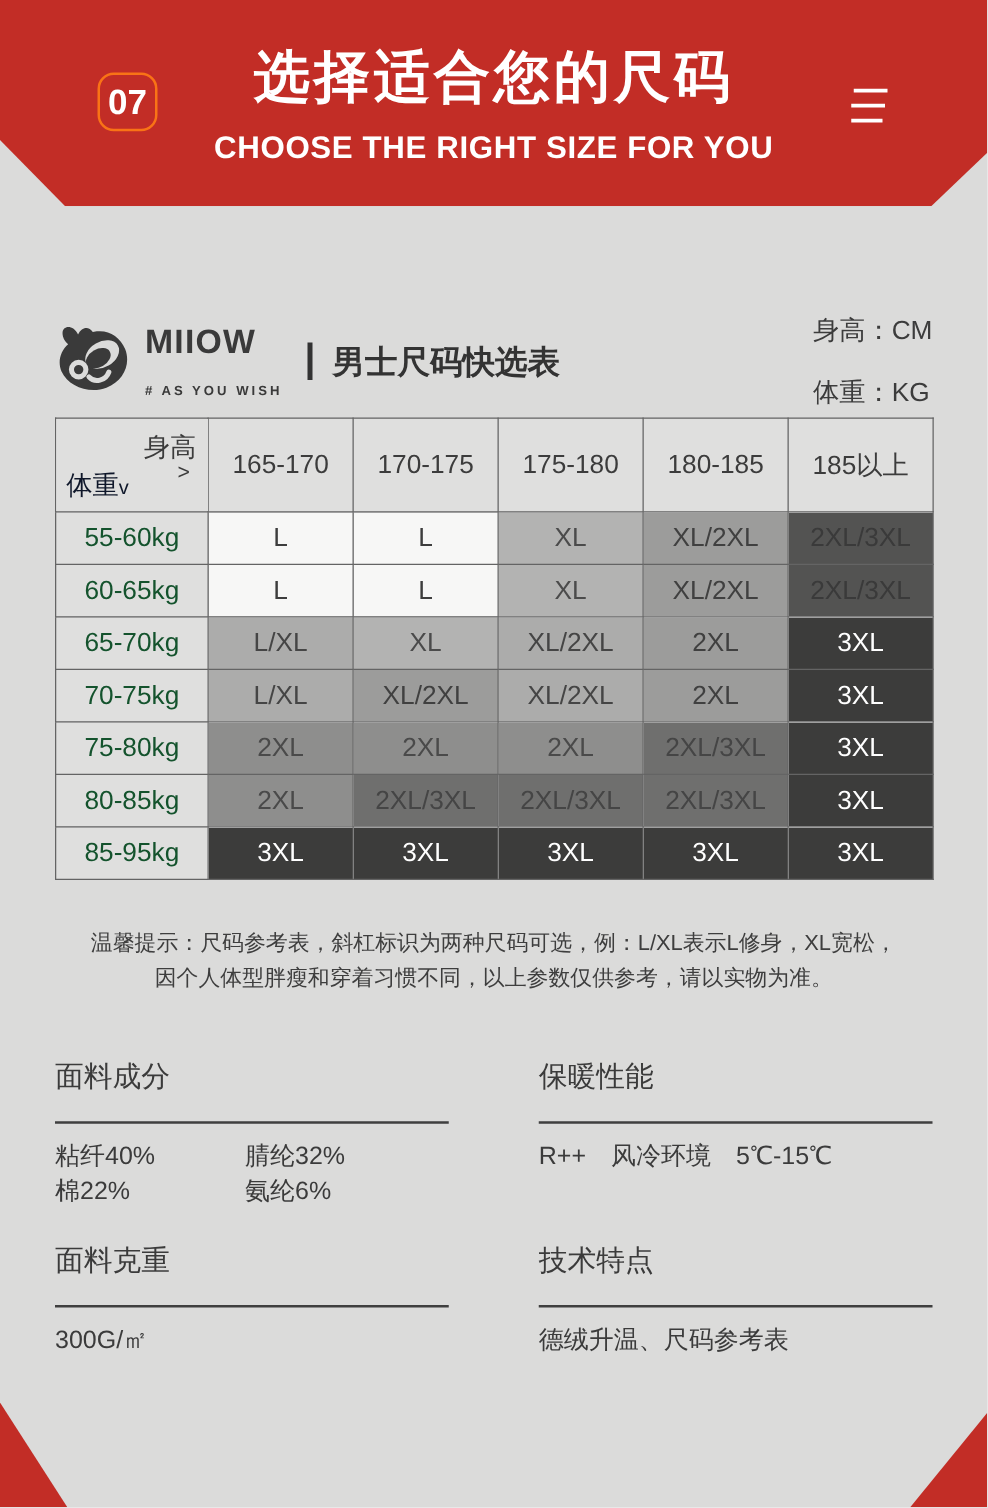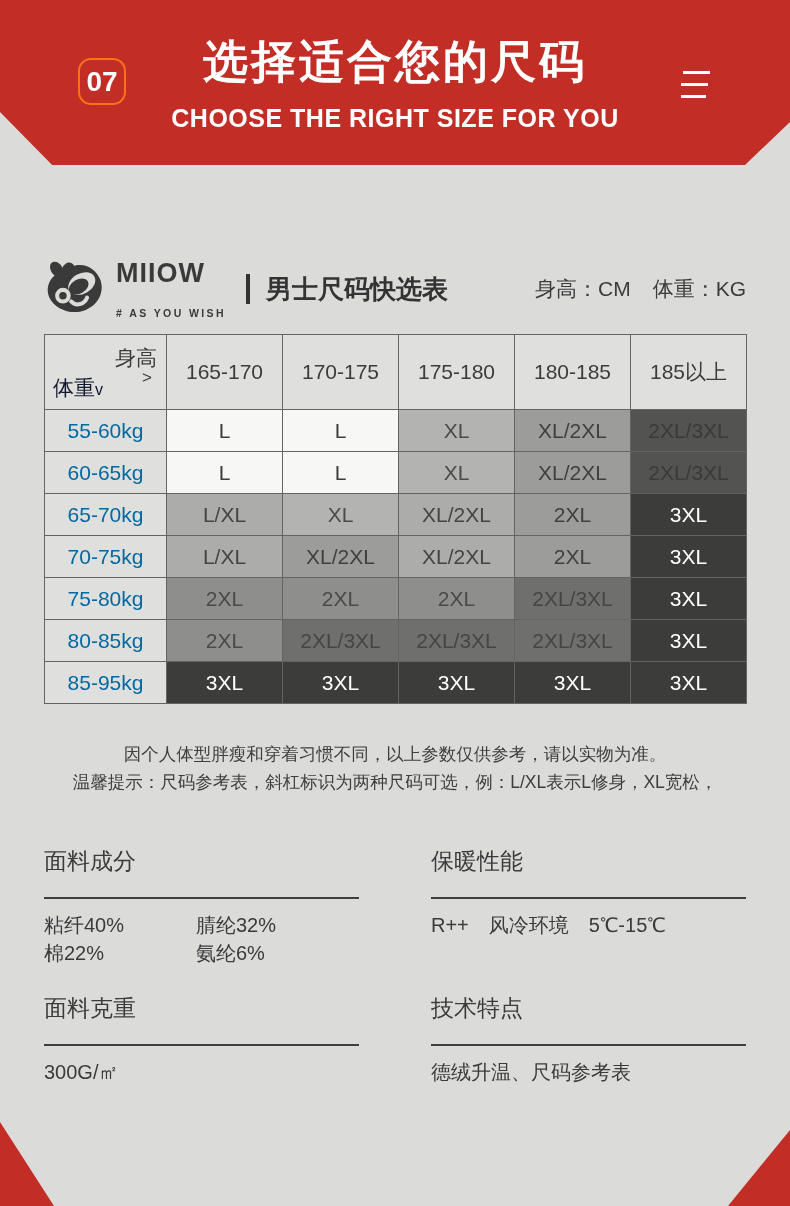--- a/index.html
+++ b/index.html
@@ -31,31 +31,31 @@
 
   
   .brand-row { position:absolute; top:260px; left:44px; right:44px; height:58px;
                display:flex; align-items:center; color:#3a3a3a; }
   .logo { flex:0 0 auto; }
   .brand-text { margin-left:10px; }
   .brand-name { font-size:27px; font-weight:800; letter-spacing:1px; line-height:1; }
   .brand-tagline { font-size:10.5px; font-weight:700; letter-spacing:2.4px; margin-top:20px; }
   .brand-divider { width:4px; height:30px; background:#333; margin:0 16px 0 20px; }
   .table-title { font-size:26px; font-weight:700; color:#333; }
-  .units { margin-left:auto; display:flex; gap:22px; font-size:21px; color:#3c3c3c; }
+  .units { margin-left:auto; display:flex; gap:22px; font-size:21px; color:#3c3c3c;flex-direction:column; }
 
   
   .size-table { position:absolute; top:334px; left:44px; border-collapse:collapse; table-layout:fixed; }
   .size-table td {
     border:1px solid #646464; text-align:center; vertical-align:middle;
     font-size:21px; padding:0; overflow:hidden;
   }
   .size-table .hrow td { height:74px; background:#dfdfde; color:#3c3c3c; }
   .size-table .drow td { height:41px; }
-  .wcell { background:#dfdfde; color:#0369a1; }
+  .wcell { background:#dfdfde; color:#14532d; }
   .corner {
     position:relative;
     background-color:#dfdfde;
     background-image:linear-gradient(to bottom right,
       transparent calc(50% - 0.8px), #9a9a9a calc(50% - 0.8px),
       #9a9a9a calc(50% + 0.8px), transparent calc(50% + 0.8px));
   }
   .corner .t-top { position:absolute; top:9px; right:9px; font-size:21px; color:#3c3c3c; }
   .corner .t-top-arrow { position:absolute; top:33px; right:14px; font-size:17px; color:#3c3c3c; }
   .corner .t-side { position:absolute; bottom:7px; left:8px; font-size:21px; color:#0f172a;text-align:center; }
@@ -196,22 +196,22 @@
           <td style="background: rgb(60, 60, 59); color: rgb(255, 255, 255);">3XL</td>
           <td style="background: rgb(60, 60, 59); color: rgb(255, 255, 255);">3XL</td>
           <td style="background: rgb(60, 60, 59); color: rgb(255, 255, 255);">3XL</td>
           <td style="background: rgb(60, 60, 59); color: rgb(255, 255, 255);">3XL</td>
           <td style="background: rgb(60, 60, 59); color: rgb(255, 255, 255);">3XL</td>
         </tr>
       </tbody>
   </table>
 
   <div class="note">
+    <div>温馨提示：尺码参考表，斜杠标识为两种尺码可选，例：L/XL表示L修身，XL宽松，</div>
     <div>因个人体型胖瘦和穿着习惯不同，以上参数仅供参考，请以实物为准。</div>
-    <div>温馨提示：尺码参考表，斜杠标识为两种尺码可选，例：L/XL表示L修身，XL宽松，</div>
   </div>
 
   <div class="specs">
     <div>
       <div class="spec-title">面料成分</div>
       <hr class="spec-hr">
       <div class="spec-items grid2">
         <span>粘纤40%</span>
         <span>腈纶32%</span>
         <span>棉22%</span>

